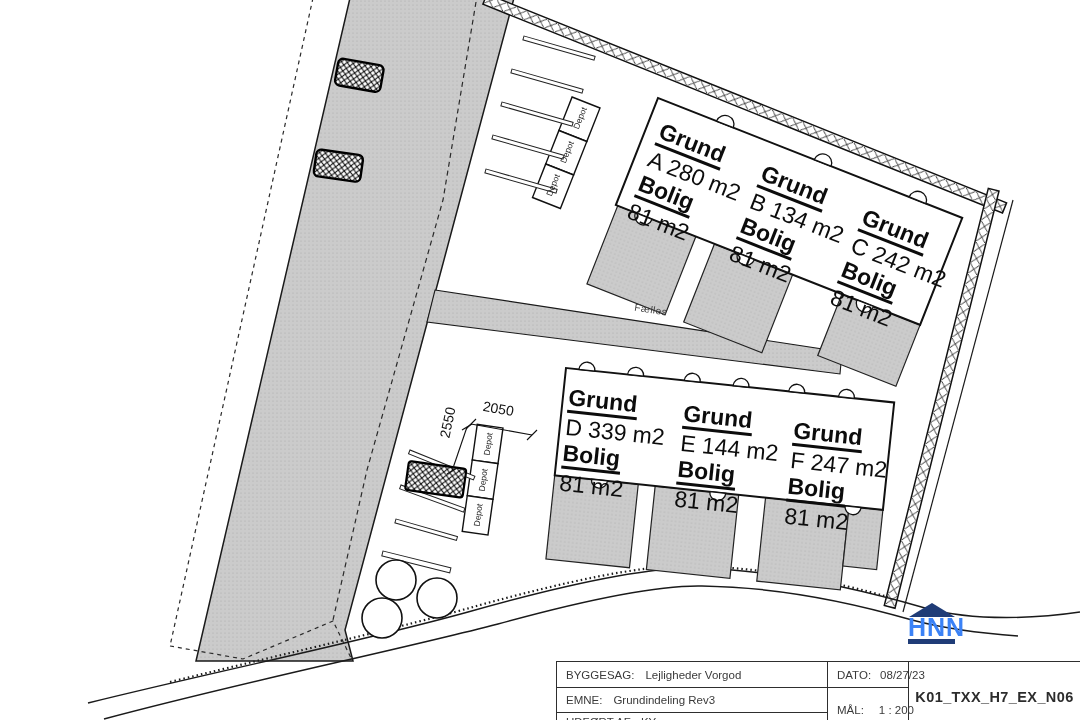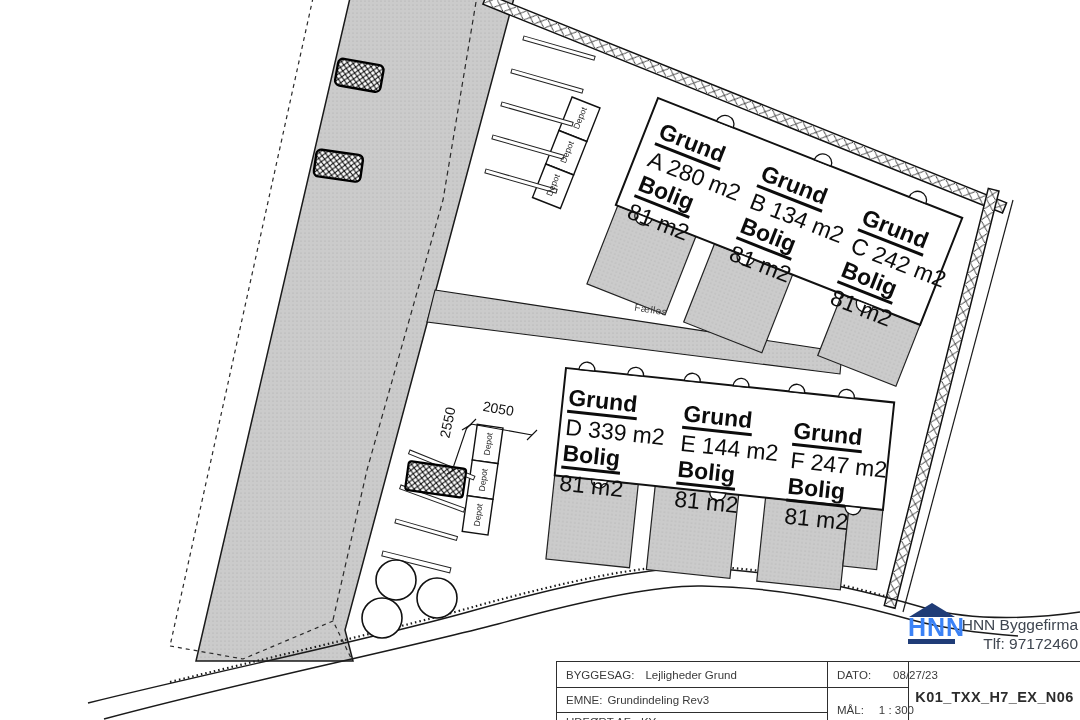--- a/index.html
+++ b/index.html
@@ -260,42 +260,38 @@
 
 <div class="ov faelles-label" style="left:652px; top:307px; transform:translate(-50%,-50%) rotate(9deg);">Fælles</div>
 <div class="ov dim-label" style="left:500px; top:406px; transform:translate(-50%,-50%) rotate(10deg);">2050</div>
 <div class="ov dim-label" style="left:452px; top:444px; transform:translate(-50%,-50%) rotate(-78deg);">2550</div>
 
 <div class="logo-house">
   <div class="logo-roof"></div>
   <div class="logo-mono">HNN</div>
   <div class="logo-bar"></div>
 </div>
-<div class="logo-text">
-  <div>HNN Byggefirma</div>
-  <div>Tlf: 97172460</div>
-</div>
 
 <div class="titleblock">
   <div class="tb-cell cell-byggesag">
     <span class="tb-label">BYGGESAG:</span>
-    <span class="tb-val">Lejligheder Grund</span>
+    <span class="tb-val">Lejligheder Vorgod</span>
   </div>
   <div class="tb-cell cell-dato">
-    <span class="tb-label" style="margin-right:22px;">DATO:</span>
+    <span class="tb-label" style="margin-right:9px;">DATO:</span>
     <span class="tb-val">08/27/23</span>
   </div>
   <div class="tb-cell cell-drwno">K01_TXX_H7_EX_N06</div>
   <div class="tb-cell cell-emne">
-    <span class="tb-label" style="margin-right:5px;">EMNE:</span>
+    <span class="tb-label" style="margin-right:11px;">EMNE:</span>
     <span class="tb-val">Grundindeling Rev3</span>
   </div>
   <div class="tb-cell cell-maal">
     <span class="tb-label" style="margin-right:15px;">MÅL:</span>
-    <span class="tb-val">1 : 300</span>
+    <span class="tb-val">1 : 200</span>
   </div>
   <div class="tb-cell cell-udfoert">
     <span class="tb-label" style="margin-right:7px;">UDFØRT AF:</span>
     <span class="tb-val">KY</span>
   </div>
 </div>
 
 </div>
 
 </body></html>

